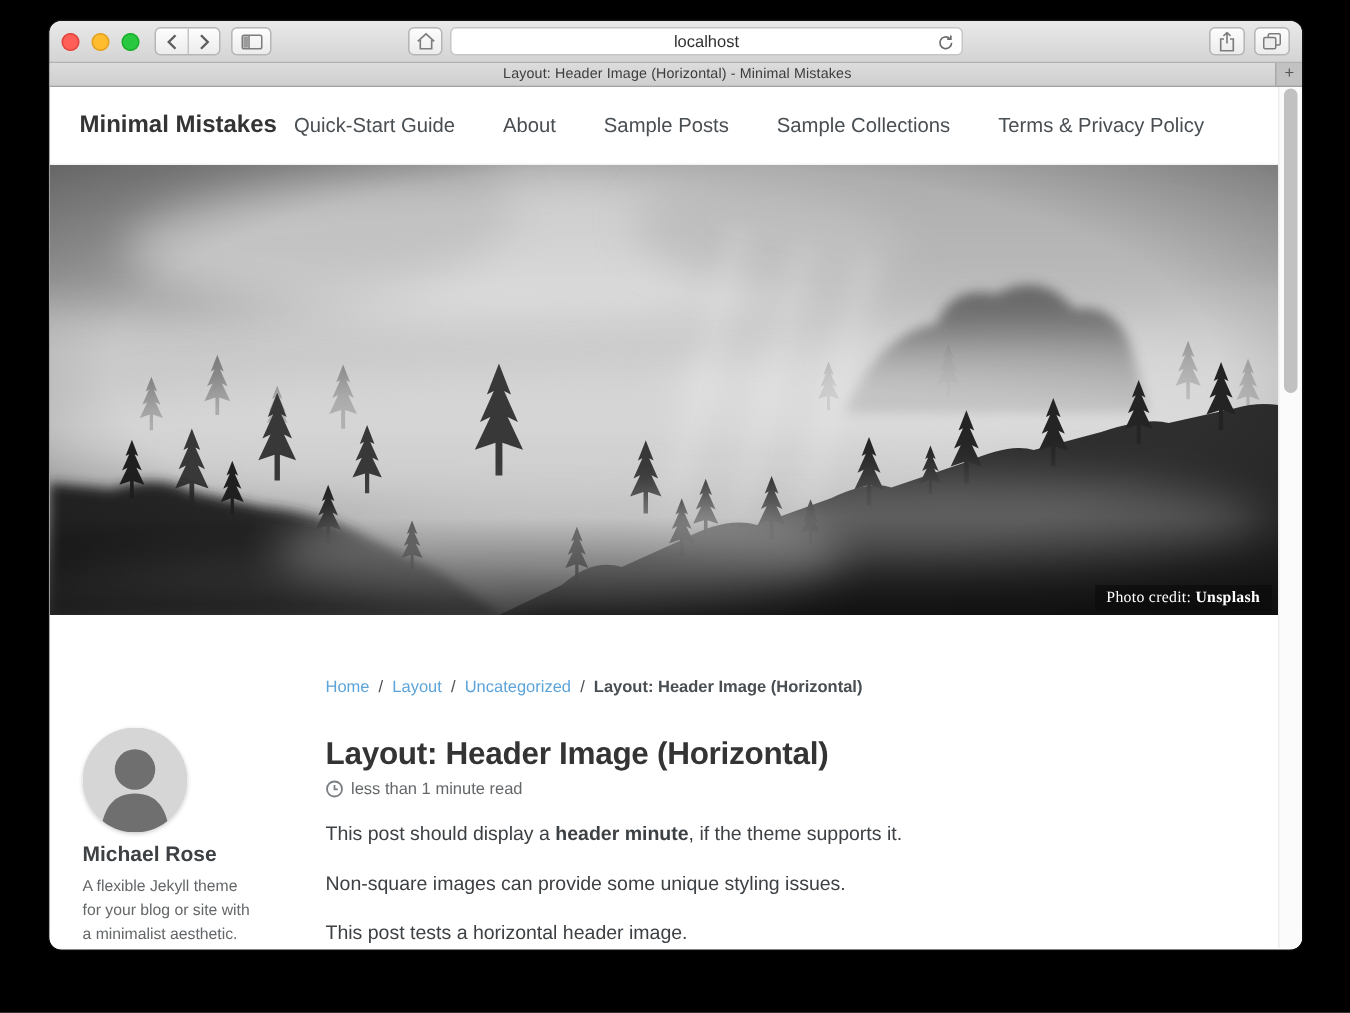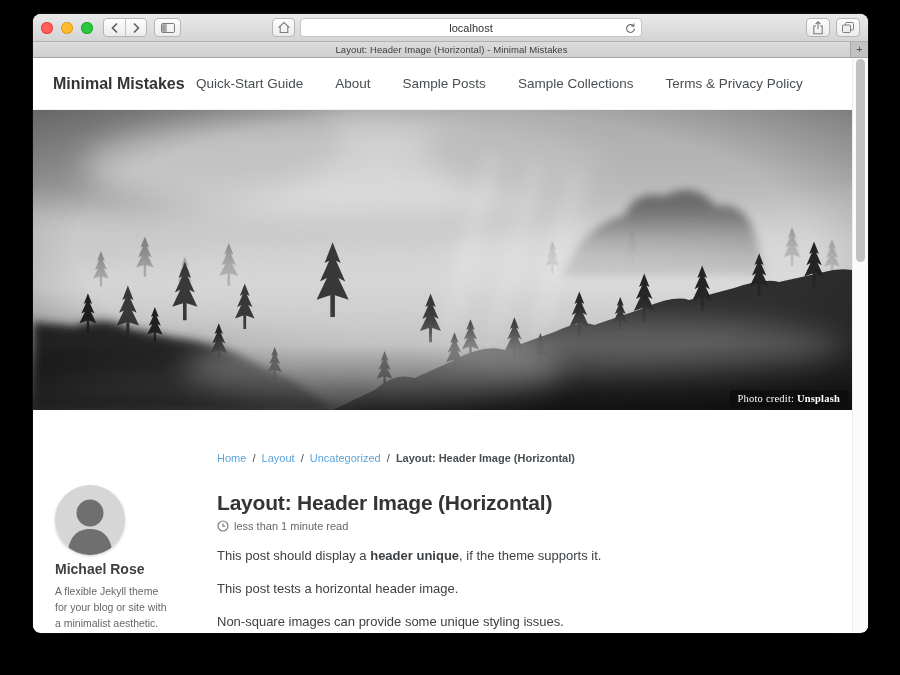--- a/index.html
+++ b/index.html
@@ -276,23 +276,23 @@
             <h1 class="title">Layout: Header Image (Horizontal)</h1>
 
             <div class="meta">
               <svg width="12" height="12" viewBox="0 0 12 12">
                   <circle cx="6" cy="6" r="5" fill="none" stroke="#7a7e82" stroke-width="1.2"></circle>
                   <path d="M6 3.4 V6.2 H8.2" fill="none" stroke="#7a7e82" stroke-width="1.2"></path>
                 </svg>
               <span>less than 1 minute read</span>
             </div>
 
-            <p><span>This post should display a </span><b>header unique</b><span>, if the theme supports it.</span></p>
+            <p><span>This post should display a </span><b>header minute</b><span>, if the theme supports it.</span></p>
+            <p><span>Non-square images can provide some unique styling issues.</span><b></b><span></span></p>
             <p><span>This post tests a horizontal header image.</span><b></b><span></span></p>
-            <p><span>Non-square images can provide some unique styling issues.</span><b></b><span></span></p>
           </main>
         </div>
 
       </div>
       <div class="scrollbar">
         <div class="thumb"></div>
       </div>
     </div>
 
   </div>

